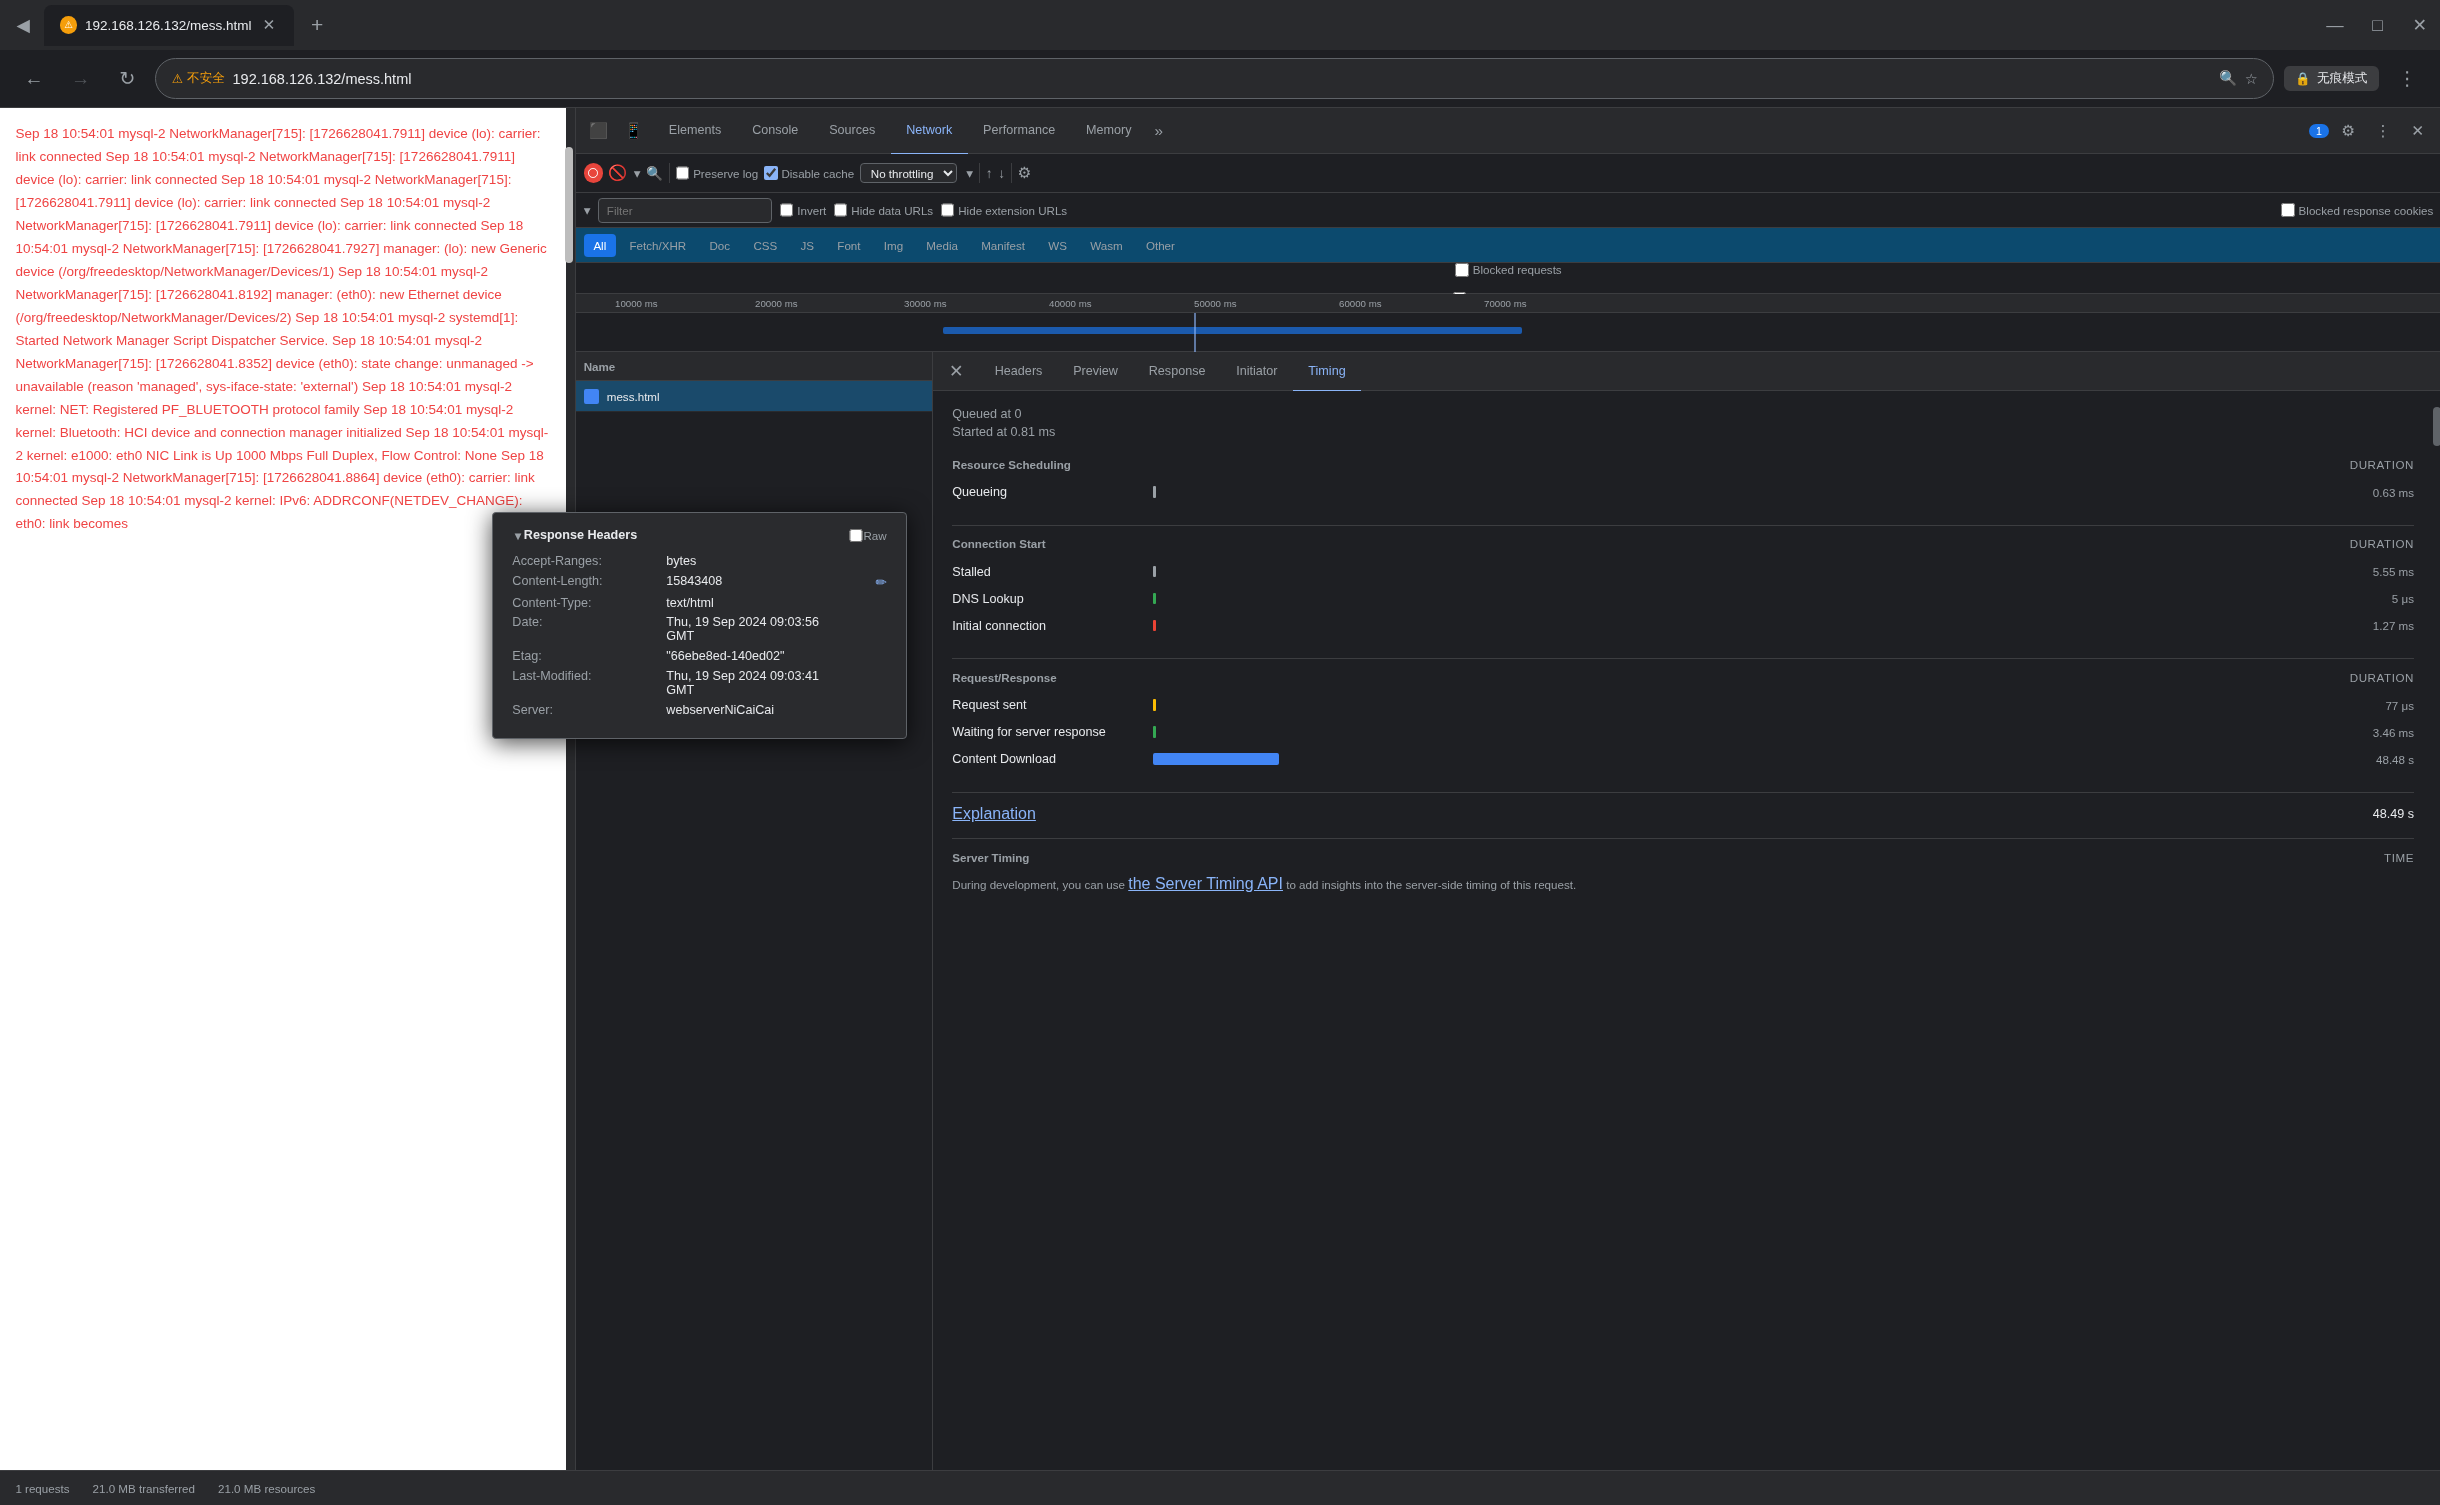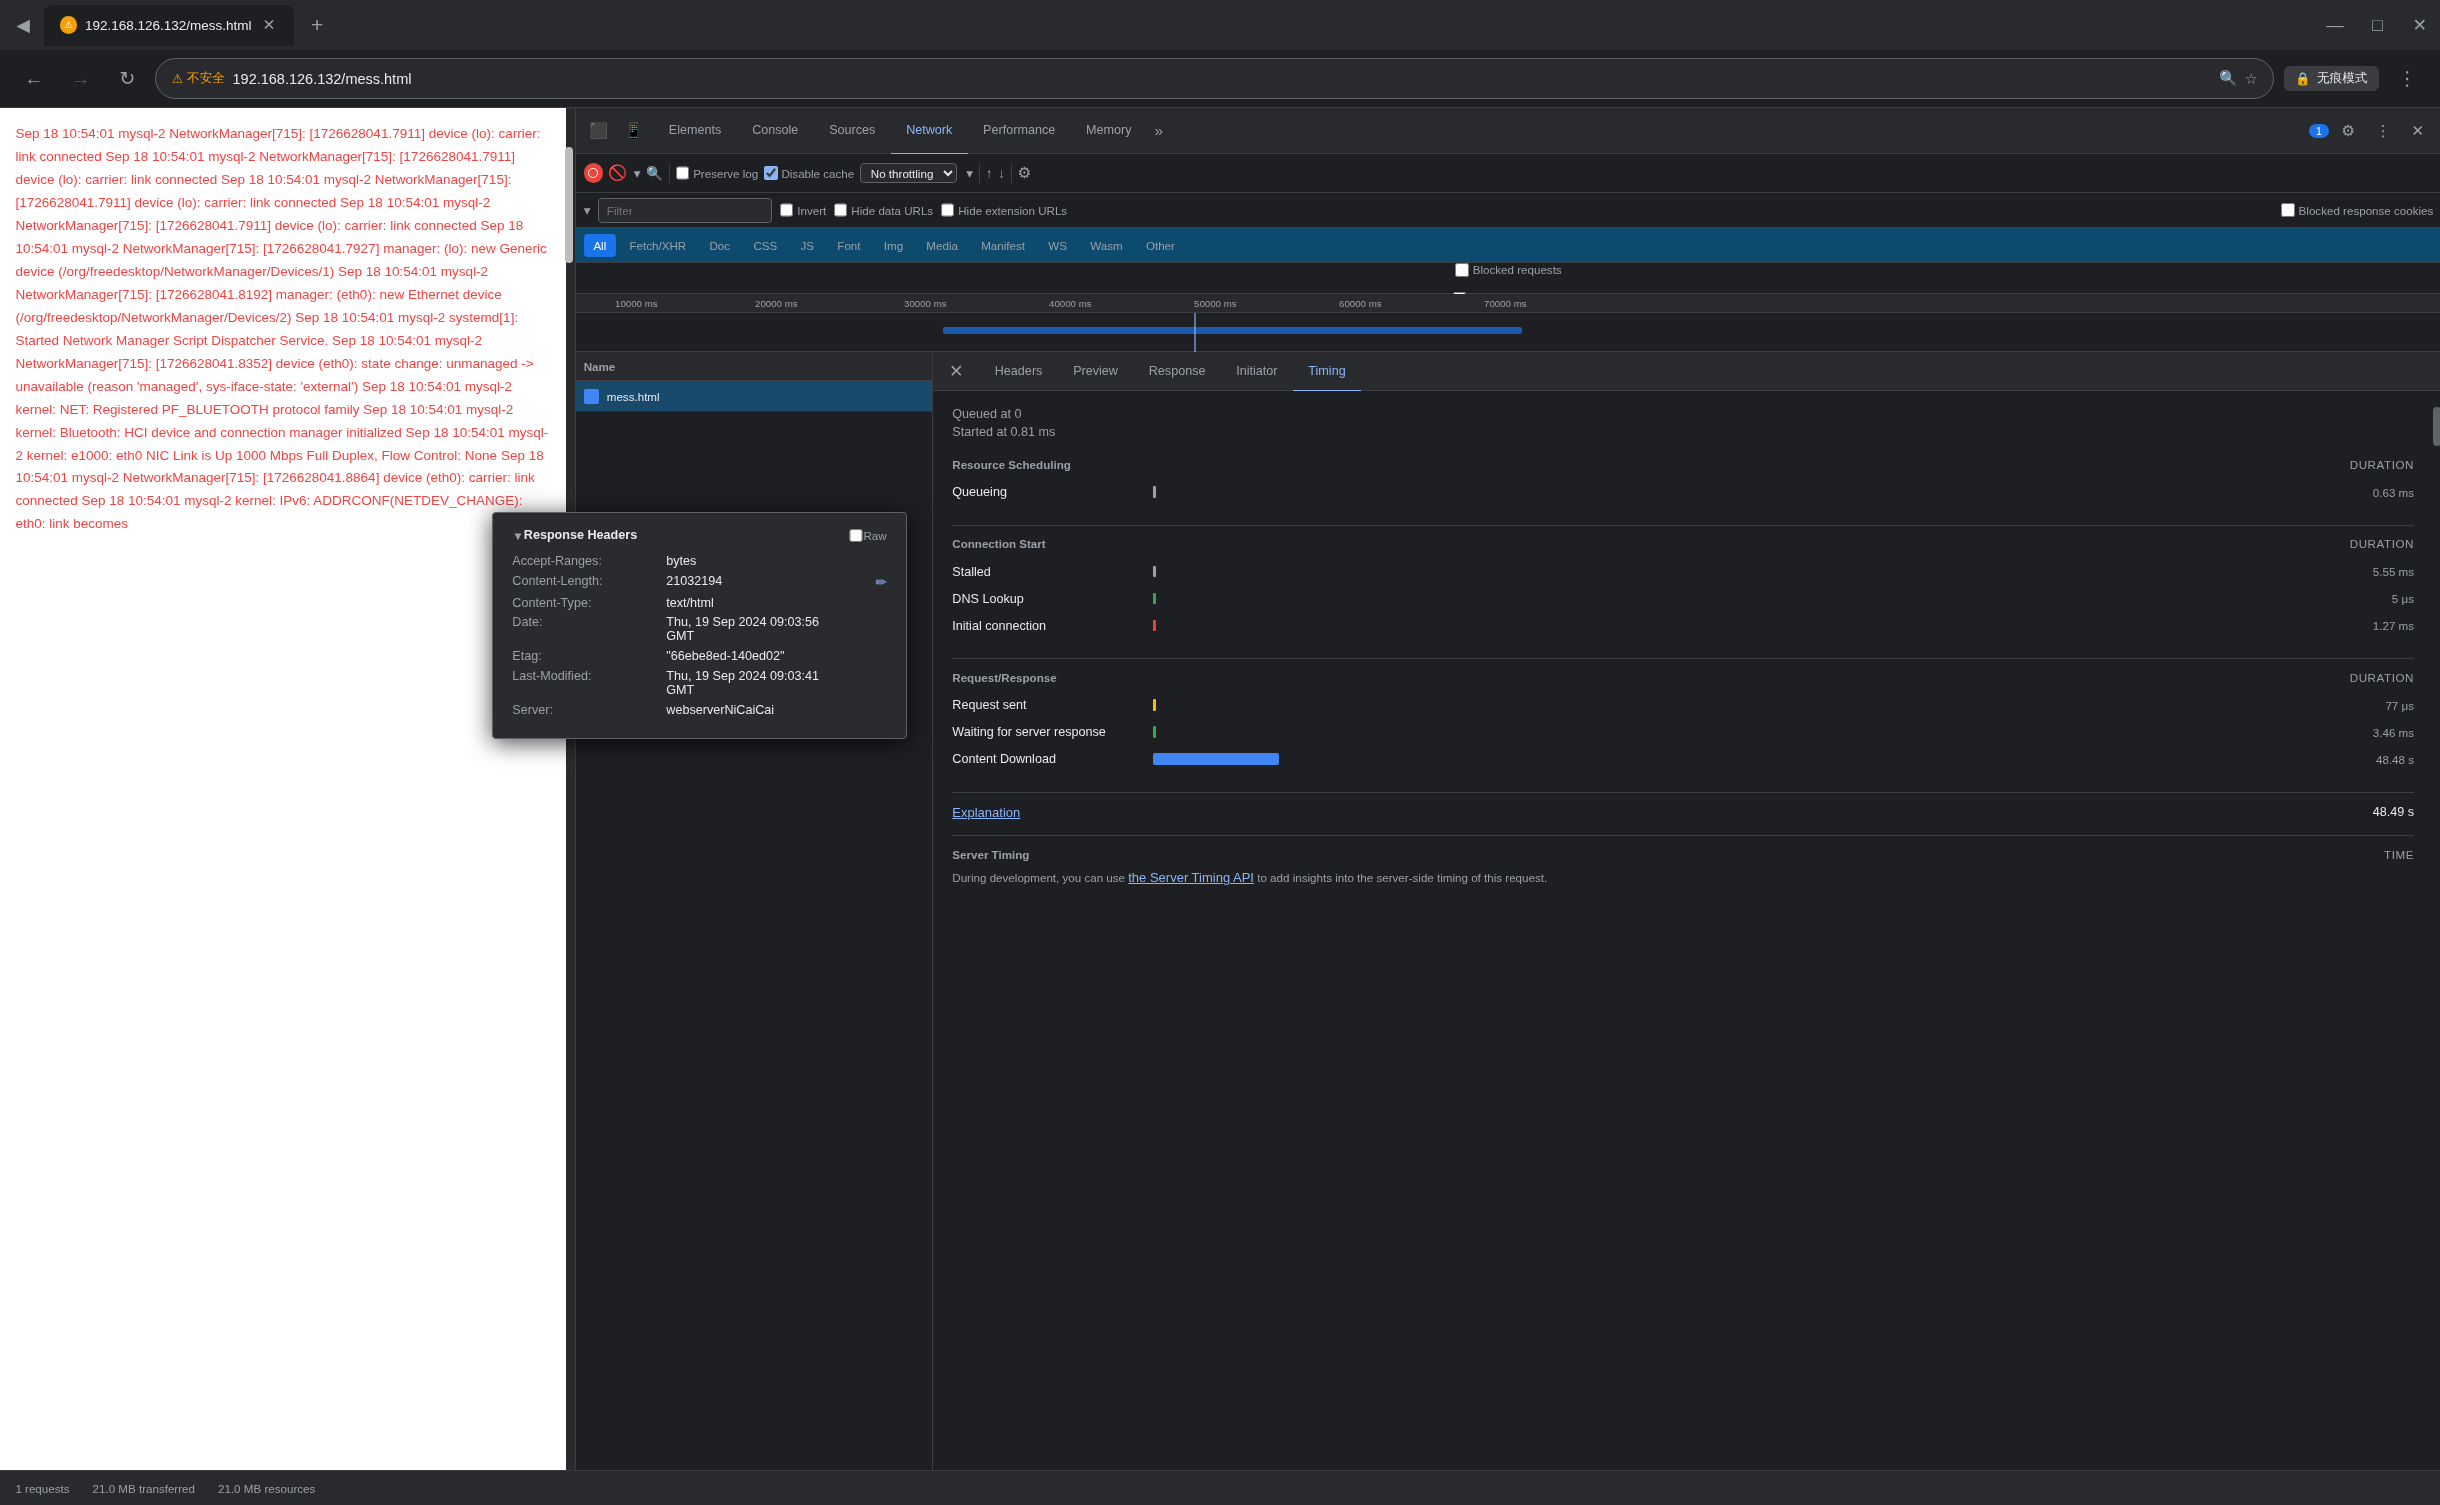--- a/index.html
+++ b/index.html
@@ -81,21 +81,21 @@
     .timing-info-row { color: #9aa0a6; font-size: 12.6px; margin-bottom: 3.9px; }
     .timing-section { margin-bottom: 19.3px; }
     .timing-section-header { display: flex; justify-content: space-between; align-items: center; margin-bottom: 7.7px; }
     .timing-section-title { color: #9aa0a6; font-size: 11.6px; font-weight: 600; }
     .timing-section-dur { color: #9aa0a6; font-size: 11.6px; text-transform: uppercase; letter-spacing: 0.05em; }
     .timing-row { display: flex; align-items: center; height: 27px; gap: 7.7px; }
     .timing-label { color: #e8eaed; font-size: 12.6px; width: 193px; flex-shrink: 0; }
     .timing-bar-container { flex: 1; height: 7.7px; position: relative; display: flex; align-items: center; }
     .timing-value { color: #9aa0a6; font-size: 11.6px; text-align: right; min-width: 77px; }
     .timing-divider { border: none; border-top: 1px solid #3c3d40; margin: 11.6px 0; }
-    .explanation-link { color: #8ab4f8; font-size: 13px; cursor: pointer; text-decoration: underline; }
+    .explanation-link { color: #8ab4f8; font-size: 16px; cursor: pointer; text-decoration: underline; }
     .rh-row { display: flex; margin-bottom: 5.8px; font-size: 12.6px; }
     .rh-key { color: #9aa0a6; min-width: 154px; font-weight: 500; }
     .rh-val { color: #e8eaed; flex: 1; }
     .rh-edit-icon { color: #8ab4f8; font-size: 13.5px; cursor: pointer; margin-left: 3.9px; }
 
     
     .status-bar { background: #292a2d; border-top: 1px solid #3c3d40; height: 35px; display: flex; align-items: center; padding: 0 15.4px; gap: 23px; color: #9aa0a6; font-size: 11.6px; }
     .nt-header { display: flex; align-items: center; background: #292a2d; border-bottom: 1px solid #3c3d40; height: 29px; padding: 0 7.7px; }
     .nt-header-col { color: #9aa0a6; font-size: 11.6px; font-weight: 600; }
     
@@ -430,21 +430,21 @@
       </div>
     </div>
 
     <div class="rh-row">
       <span class="rh-key">Accept-Ranges:</span>
       <span class="rh-val">bytes</span>
     </div>
 
     <div class="rh-row">
       <span class="rh-key">Content-Length:</span>
-      <span class="rh-val">21032194</span>
+      <span class="rh-val">15843408</span>
       <span class="rh-edit-icon">✏</span>
     </div>
 
     <div class="rh-row">
       <span class="rh-key">Content-Type:</span>
       <span class="rh-val">text/html</span>
     </div>
 
     <div class="rh-row">
       <span class="rh-key">Date:</span>

